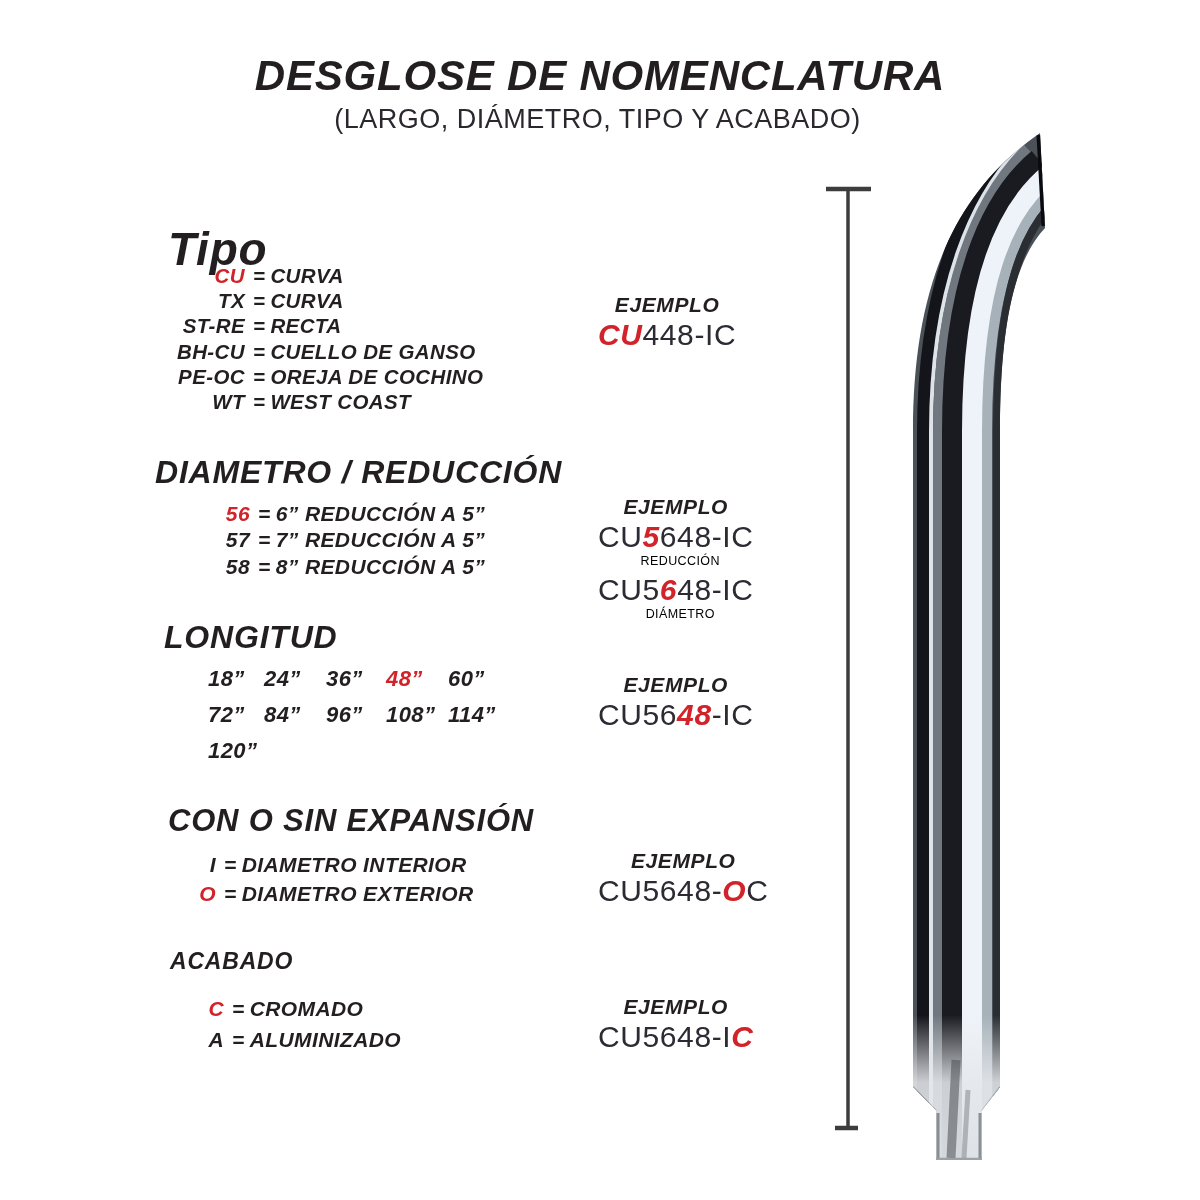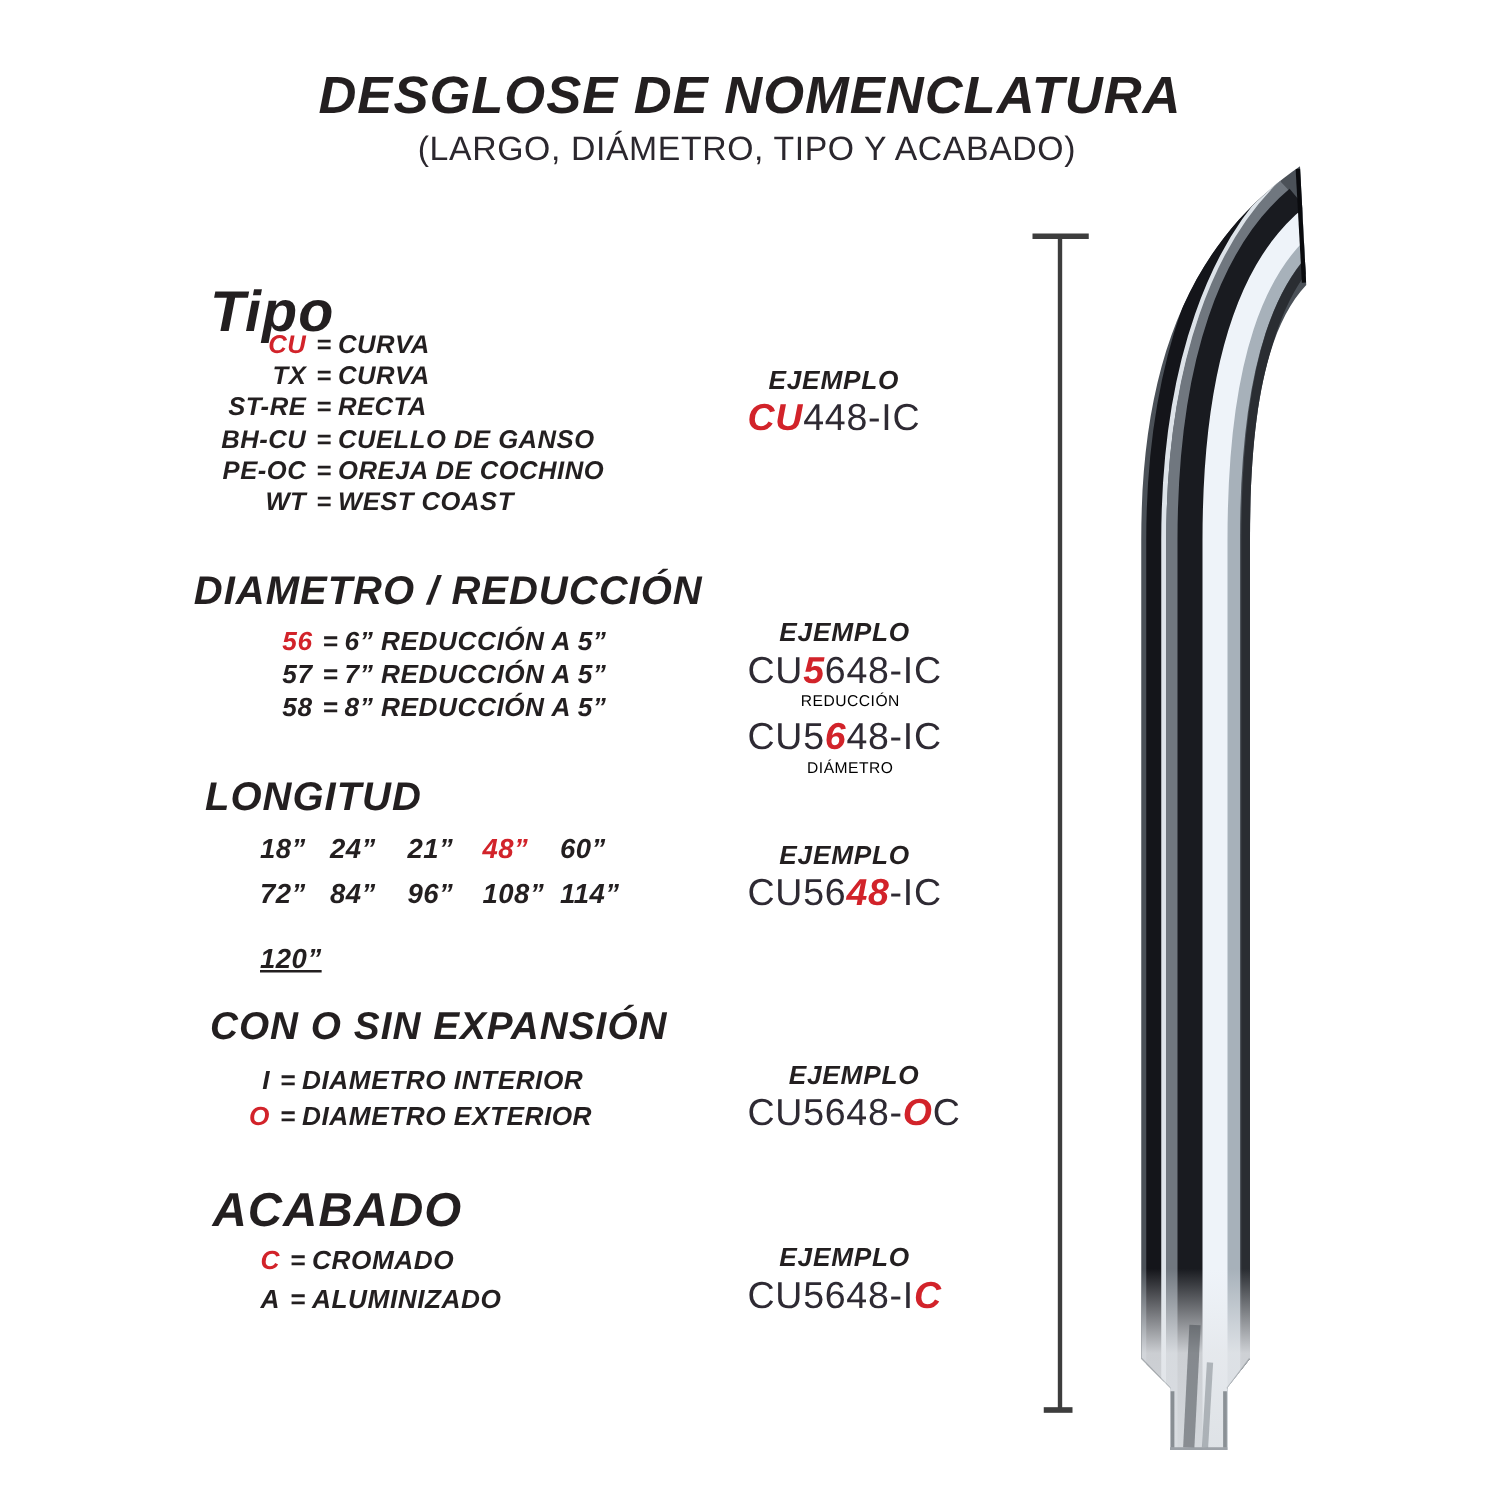--- a/index.html
+++ b/index.html
@@ -103,46 +103,46 @@
       <span class="k">58</span>
       <span class="eq">=</span>
       <span>8” REDUCCIÓN A 5”</span>
     </div>
 </div>
 
 <div class="abs display sec-heading" style="left:164px;top:619px;">LONGITUD</div>
 <div class="abs lon-grid">
   <span>18”</span>
   <span>24”</span>
-  <span>21”</span>
+  <span>36”</span>
   <span class="red">48”</span>
   <span>60”</span>
   <span>72”</span>
   <span>84”</span>
   <span>96”</span>
   <span>108”</span>
   <span>114”</span>
-  <span style="margin-top:16px;text-decoration:underline;">120”</span>
+  <span style="margin-top:0;">120”</span>
 </div>
 
 <div class="abs display sec-heading" style="left:168px;top:803px;font-size:31px;">CON O SIN EXPANSIÓN</div>
 <div class="abs rows exp-rows">
   <div class="row">
       <span class="k">I</span>
       <span class="eq">=</span>
       <span>DIAMETRO INTERIOR</span>
     </div>
   <div class="row">
       <span class="k red">O</span>
       <span class="eq">=</span>
       <span>DIAMETRO EXTERIOR</span>
     </div>
 </div>
 
-<div class="abs display sec-heading" style="left:170px;top:948px;font-size:38px;">ACABADO</div>
+<div class="abs display sec-heading" style="left:170px;top:948px;font-size:23px;">ACABADO</div>
 <div class="abs rows aca-rows">
   <div class="row">
       <span class="k red">C</span>
       <span class="eq">=</span>
       <span>CROMADO</span>
     </div>
   <div class="row">
       <span class="k">A</span>
       <span class="eq">=</span>
       <span>ALUMINIZADO</span>

